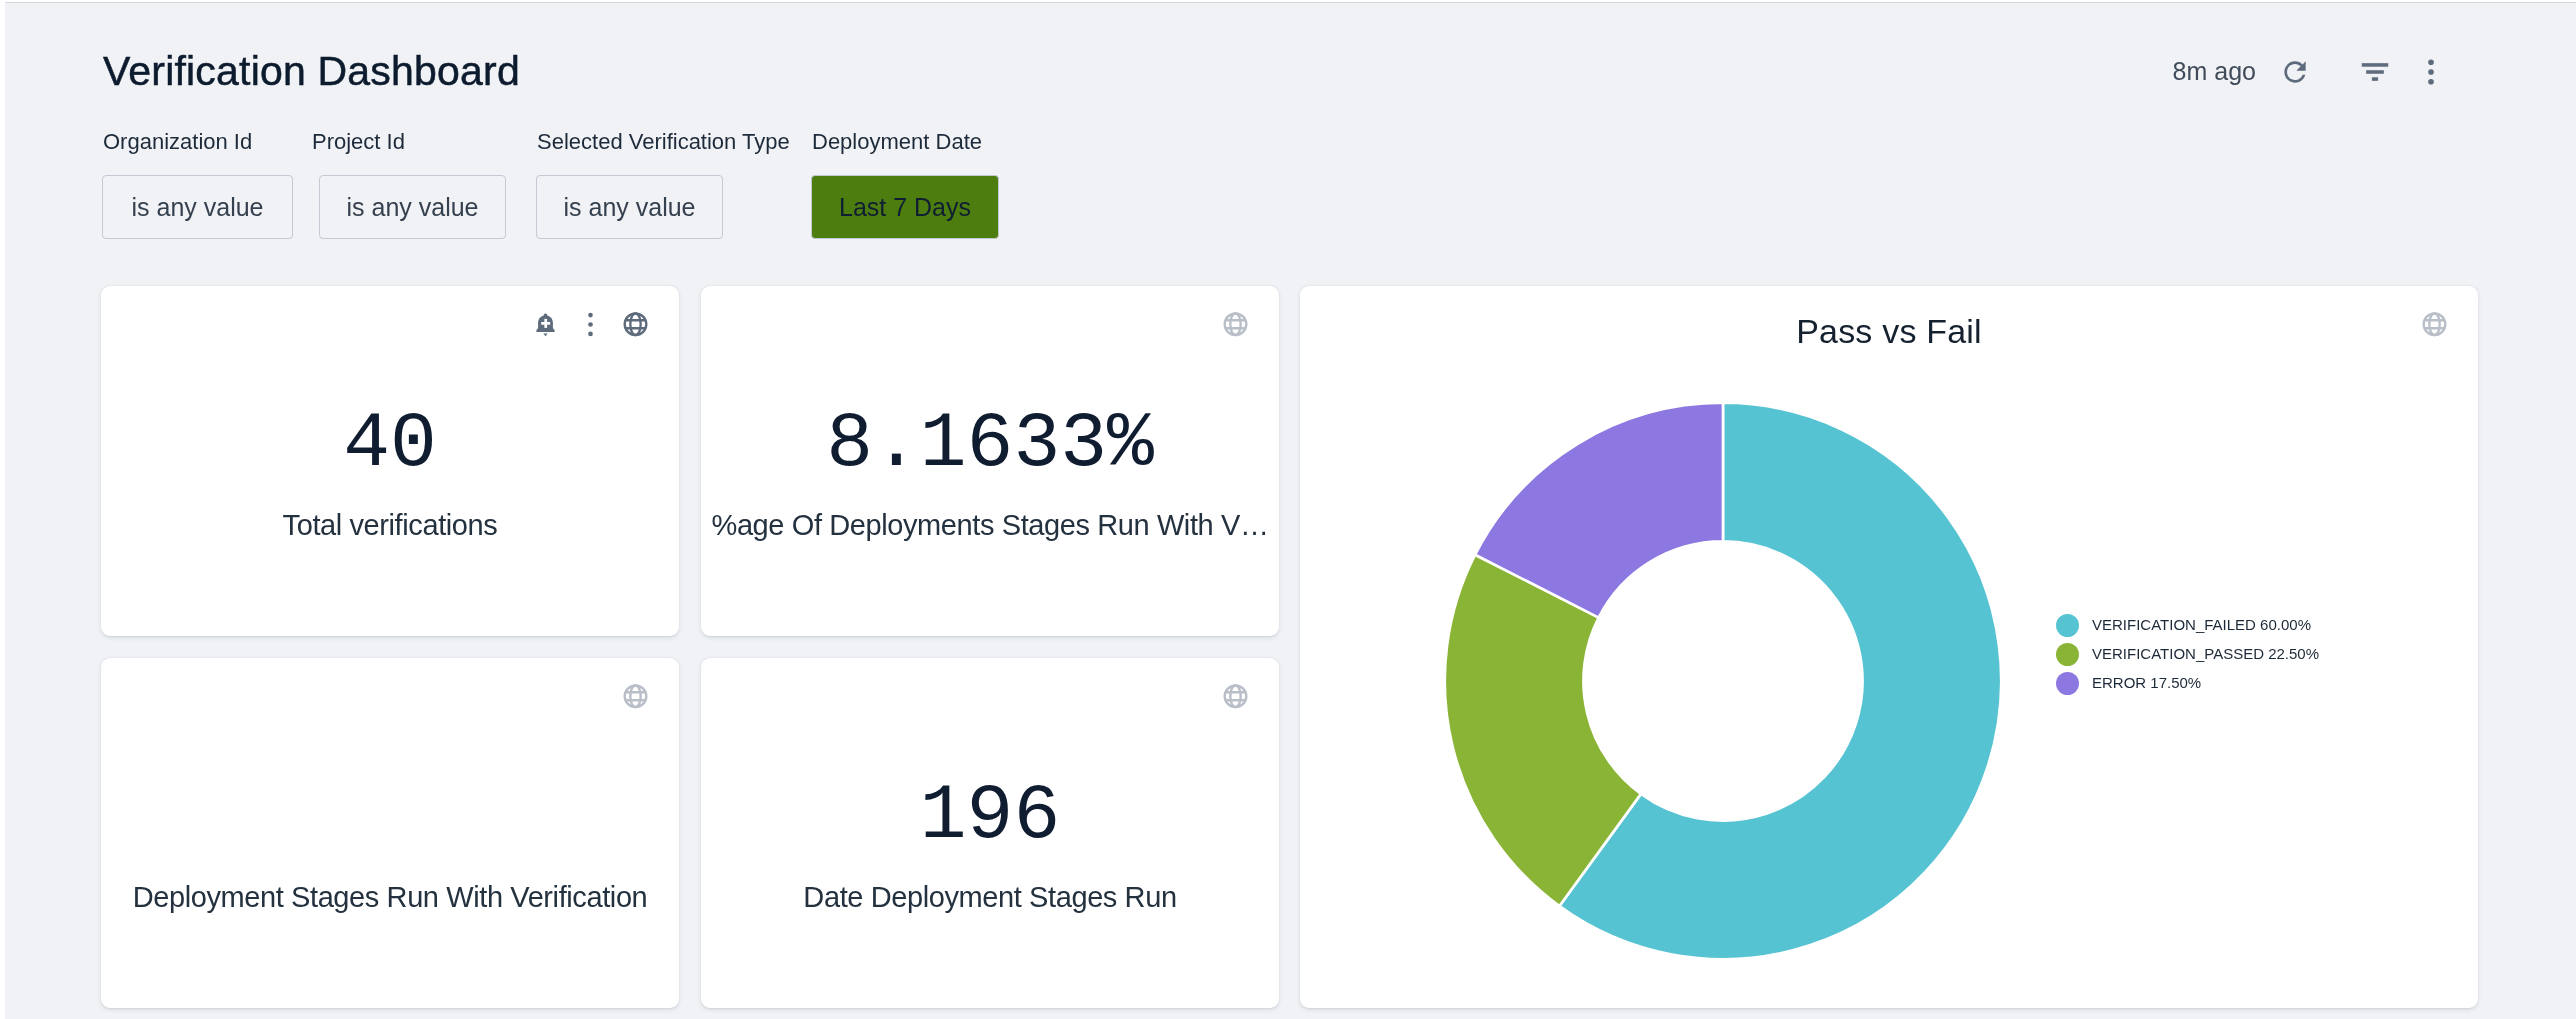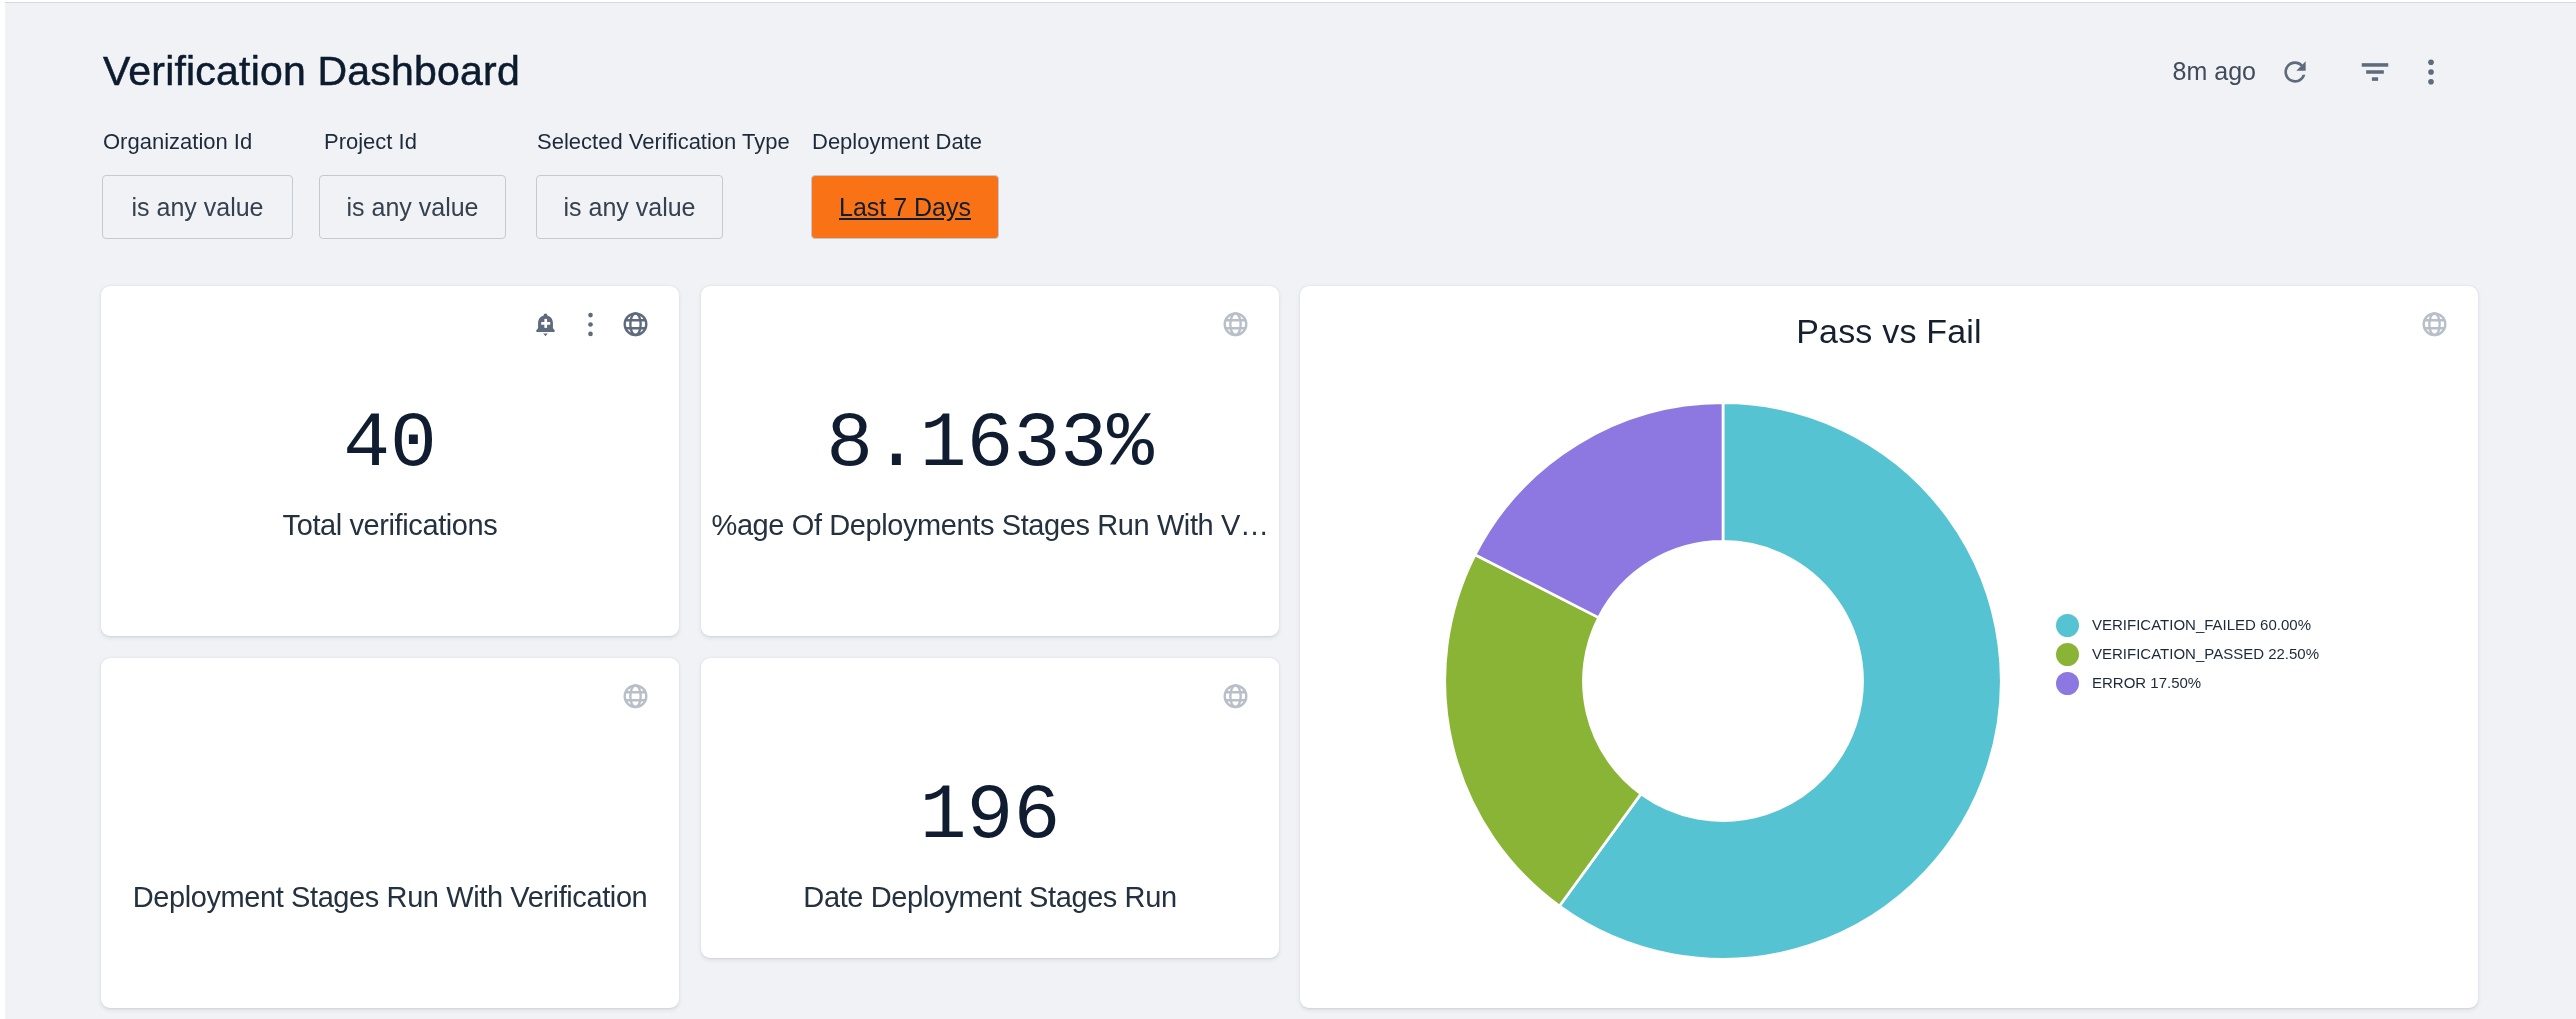--- a/index.html
+++ b/index.html
@@ -19,33 +19,33 @@
   #btn-refresh { left:2275px; }
   #btn-filter  { left:2355px; }
   #btn-kebab   { left:2411px; }
 
   
   .filter-label { position:absolute; top:128px; font-size:22px; line-height:27px;
     color:#1d2a3a; font-weight:400; }
   .filter-btn { position:absolute; top:175px; height:64px; border:1.8px solid #c3cad3;
     border-radius:4px; background:transparent; color:#36414f; font-size:25px;
     font-family:inherit; display:flex; align-items:center; justify-content:center; cursor:pointer; }
-  .filter-btn.active { background:#f97316; color:#0f1e32; border-color:#bfc9d4;text-decoration:underline; }
+  .filter-btn.active { background:#4d7c0f; color:#0f1e32; border-color:#bfc9d4; }
   #flabel-0 { left:103px; } #fbtn-0 { left:102px; width:191px; }
-  #flabel-1 { left:324px;text-align:center; } #fbtn-1 { left:319px; width:187px; }
+  #flabel-1 { left:312px;text-align:center; } #fbtn-1 { left:319px; width:187px; }
   #flabel-2 { left:537px; } #fbtn-2 { left:536px; width:187px; }
   #flabel-3 { left:812px; } #fbtn-3 { left:811px; width:188px; }
 
   
   .card { position:absolute; background:#ffffff; border-radius:9px; overflow:hidden;
     box-shadow:0 1.8px 4.4px rgba(44,56,76,0.10), 0 0.9px 1.8px rgba(44,56,76,0.08); }
   #card-0 { left:101px;  top:286px; width:578px;  height:350px; }
   #card-1 { left:701px;  top:286px; width:578px;  height:350px; }
   #card-2 { left:101px;  top:658px; width:578px;  height:350px; }
-  #card-3 { left:701px;  top:658px; width:578px;  height:300px;padding-left:24px; }
+  #card-3 { left:701px;  top:658px; width:578px;  height:350px;padding-left:24px; }
   #card-big { left:1300px; top:286px; width:1178px; height:722px; }
 
   .tile-value { position:absolute; left:0; right:0; top:116px; text-align:center;
     font-size:78px; line-height:85px; color:#101d31; font-weight:400;font-family:Liberation Mono, monospace; }
   .tile-label { position:absolute; left:0; right:0; top:221px; text-align:center;
     font-size:29px; line-height:36px; color:#24313f; letter-spacing:-0.4px; white-space:nowrap; }
 
   .tile-icons { position:absolute; top:25px; right:30px; display:flex; align-items:center; gap:18px; }
   .tile-icon-btn { width:27px; height:27px; border:none; background:transparent; padding:0;
     display:flex; align-items:center; justify-content:center; cursor:pointer; }

